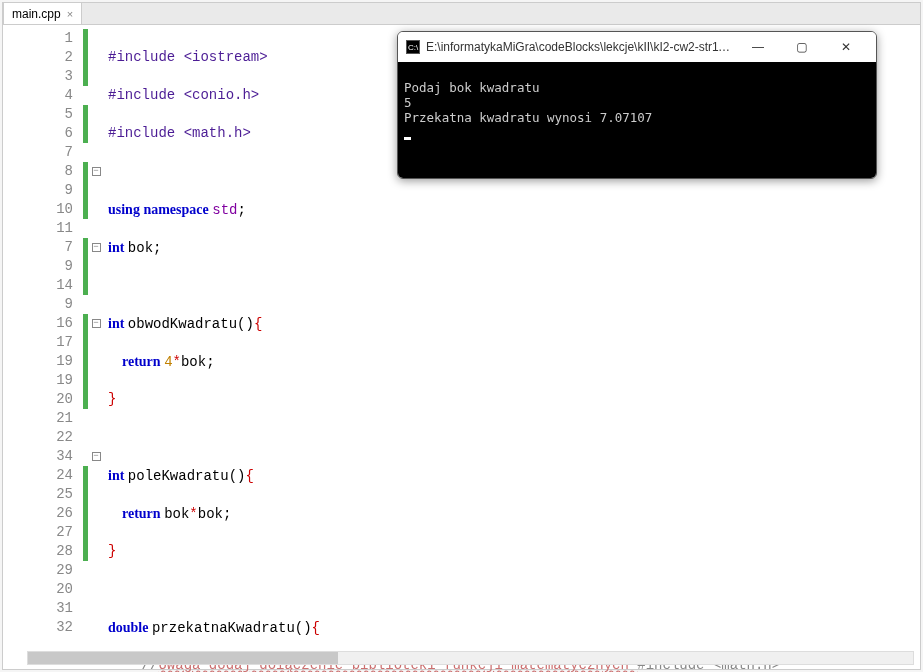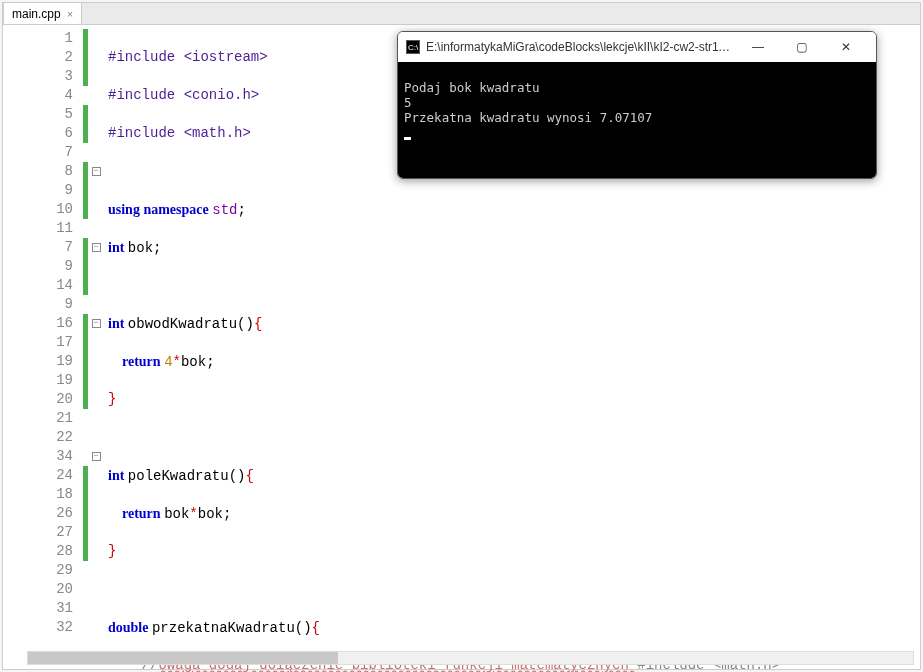--- a/index.html
+++ b/index.html
@@ -190,21 +190,21 @@
       <div class="gutter-line">9</div>
       <div class="gutter-line">16</div>
       <div class="gutter-line">17</div>
       <div class="gutter-line">19</div>
       <div class="gutter-line">19</div>
       <div class="gutter-line">20</div>
       <div class="gutter-line">21</div>
       <div class="gutter-line">22</div>
       <div class="gutter-line">34</div>
       <div class="gutter-line">24</div>
-      <div class="gutter-line">18</div>
+      <div class="gutter-line">25</div>
       <div class="gutter-line">26</div>
       <div class="gutter-line">27</div>
       <div class="gutter-line">28</div>
       <div class="gutter-line">29</div>
       <div class="gutter-line">20</div>
       <div class="gutter-line">31</div>
       <div class="gutter-line">32</div>
     </div>
 
     <div class="change-bar">

